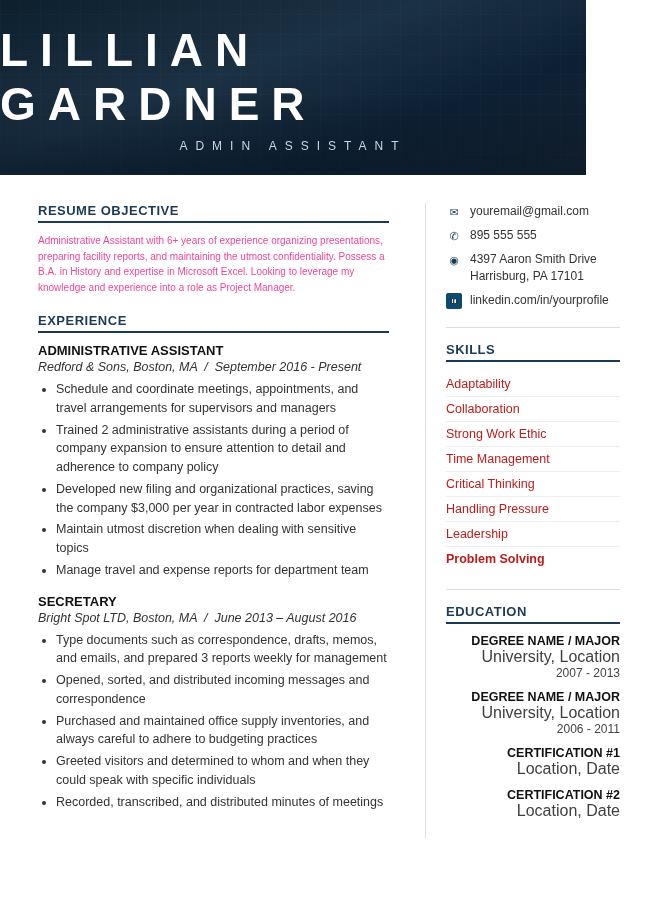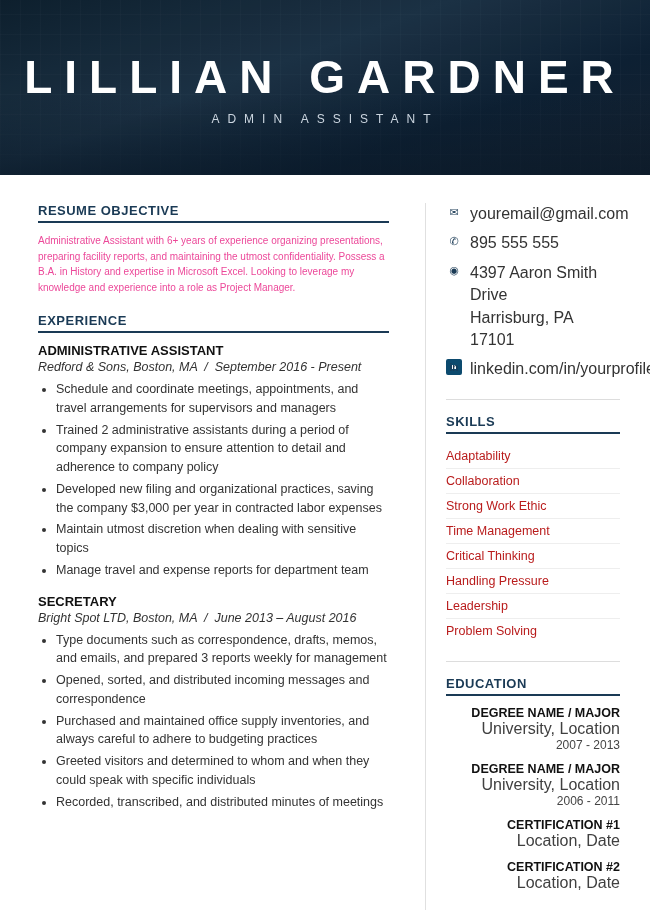--- a/index.html
+++ b/index.html
@@ -8,21 +8,21 @@
       font-size: 13px;
       color: #222;
       background: #fff;
       width: 650px;
       min-height: 920px;
     }
 
     
     .header {
       position: relative;
-      width: 650px;
+      width: 586px;
       height: 175px;
       background: #1a2a3a;
       overflow: hidden;
       display: flex;
       flex-direction: column;
       align-items: center;
       justify-content: center;
     }
     .header-bg {
       position: absolute;
@@ -158,33 +158,34 @@
       height: 16px;
       flex-shrink: 0;
       display: flex;
       align-items: center;
       justify-content: center;
       font-size: 11px;
       color: #1a3a55;
       margin-top: 1px;
     }
     .contact-text {
-      font-size: 16px;
+      font-size: 12px;
       line-height: 1.4;
     }
 
     
     .skill-item {
       font-size: 12.5px;
       color: #b91c1c;
       padding: 5px 0;
       border-bottom: 1px solid #eee;
     }
     .skill-item:last-child {
       border-bottom: none;
+      font-weight: bold;
     }
 
     
     .edu-item {
       margin-bottom: 10px;
       text-align: right;
     }
     .edu-degree {
       font-size: 12.5px;
       font-weight: 900;

